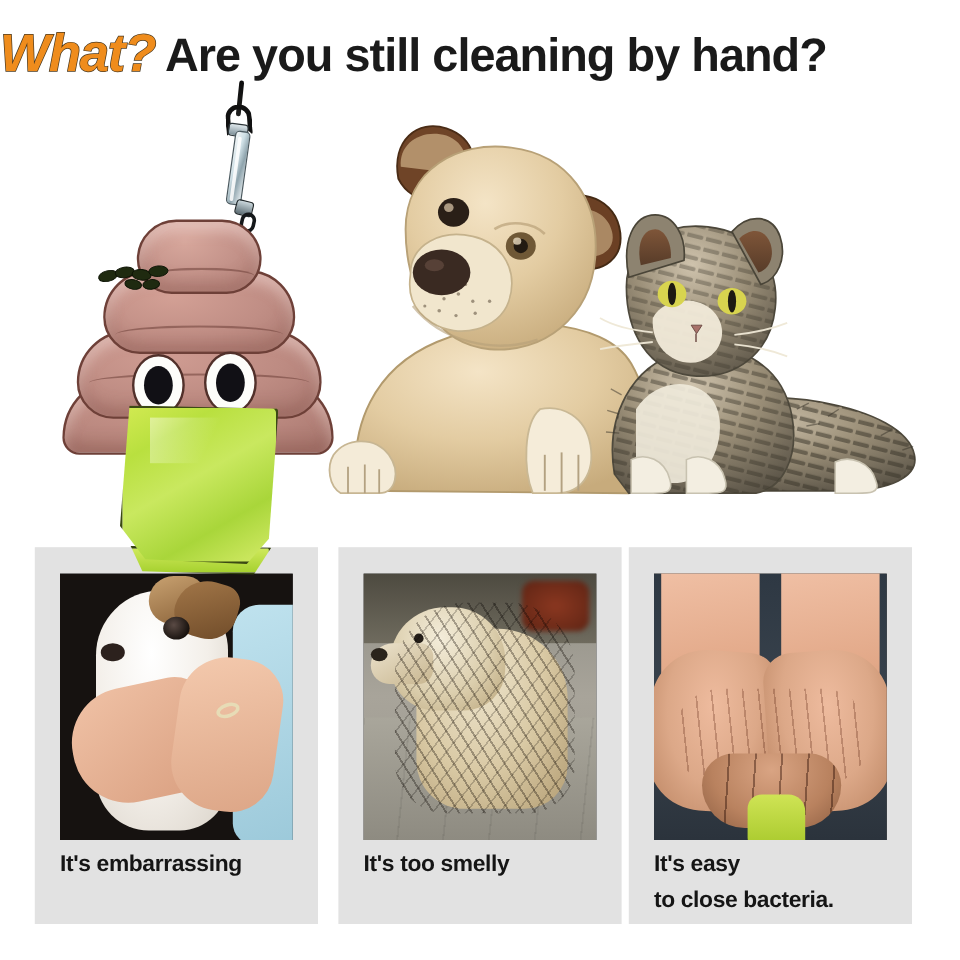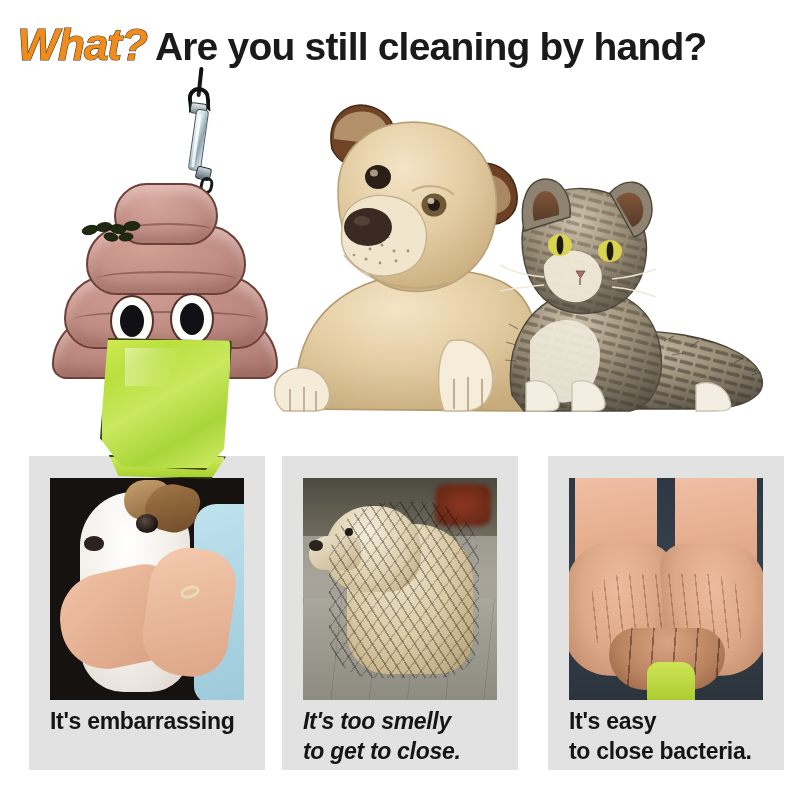--- a/index.html
+++ b/index.html
@@ -18,21 +18,20 @@
     height: 800px;
     background: #ffffff;
   }
 
   
   .headline {
     position: absolute;
     left: 0;
     top: 22px;
     width: 724px;
-    text-align: center;
     white-space: nowrap;
     font-size: 40px;
     font-weight: bold;
     letter-spacing: -0.5px;
     line-height: 46px;
   }
   .headline .hl-what {
     color: #ef8c1c;
     -webkit-text-stroke: 1.2px #4a3a22;
     paint-order: stroke fill;
@@ -240,35 +239,35 @@
     width: 800px; height: 315px;
   }
   .card {
     position: absolute;
     top: 0;
     width: 236px;
     height: 314px;
     background: #e2e2e2;
   }
   .card.c1 { left: 29px; }
-  .card.c2 { left: 282px; font-style: italic; }
-  .card.c3 { left: 548px; }
+  .card.c2 { left: 282px; }
+  .card.c3 { left: 524px; }
 
   .card-photo {
     position: absolute;
     left: 21px; top: 22px;
     width: 194px; height: 222px;
     overflow: hidden;
     background: #2b2b2b;
   }
   .card-caption {
     position: absolute;
     left: 21px; top: 250px;
     width: 200px;
-    font-size: 23px;
+    font-size: 19px;
     font-weight: bold;
     color: #151515;
     line-height: 30px;
     letter-spacing: -0.3px;
   }
   .card-caption .cap-line { display: block; white-space: nowrap; }
 
   
   .ph1 { background: #161210; position:absolute; inset:0; }
   .ph1 .pup-body {
@@ -637,21 +636,20 @@
           <div class="dog-body"></div>
           <div class="dog-head"></div>
           <div class="dog-snout"></div>
           <div class="dog-nose"></div>
           <div class="dog-eye"></div>
           <div class="fur"></div>
         </div>
       </div>
       <div class="card-caption">
         <span class="cap-line">It's too smelly</span>
-        <span class="cap-line">to get to close.</span>
       </div>
     </div>
 
     <div class="card c3">
       <div class="card-photo">
         <div class="ph3">
           <div class="arm-l"></div>
           <div class="arm-r"></div>
           <div class="palm-l"></div>
           <div class="palm-r"></div>

